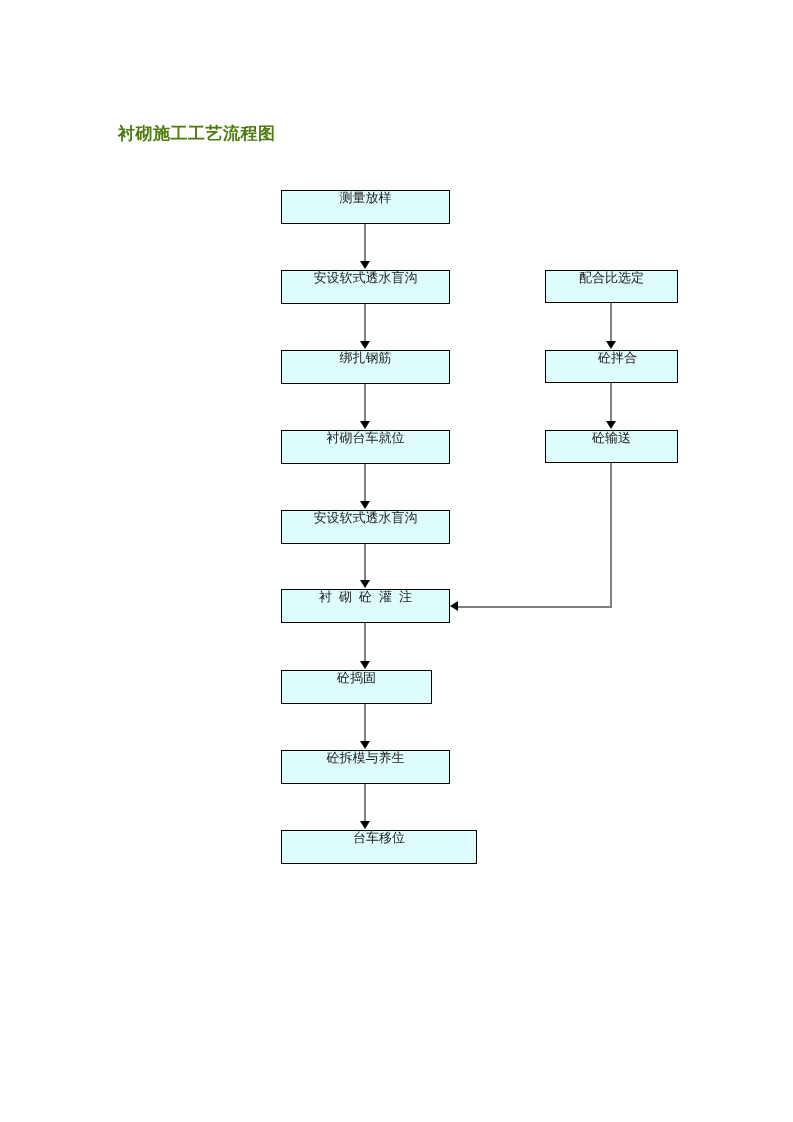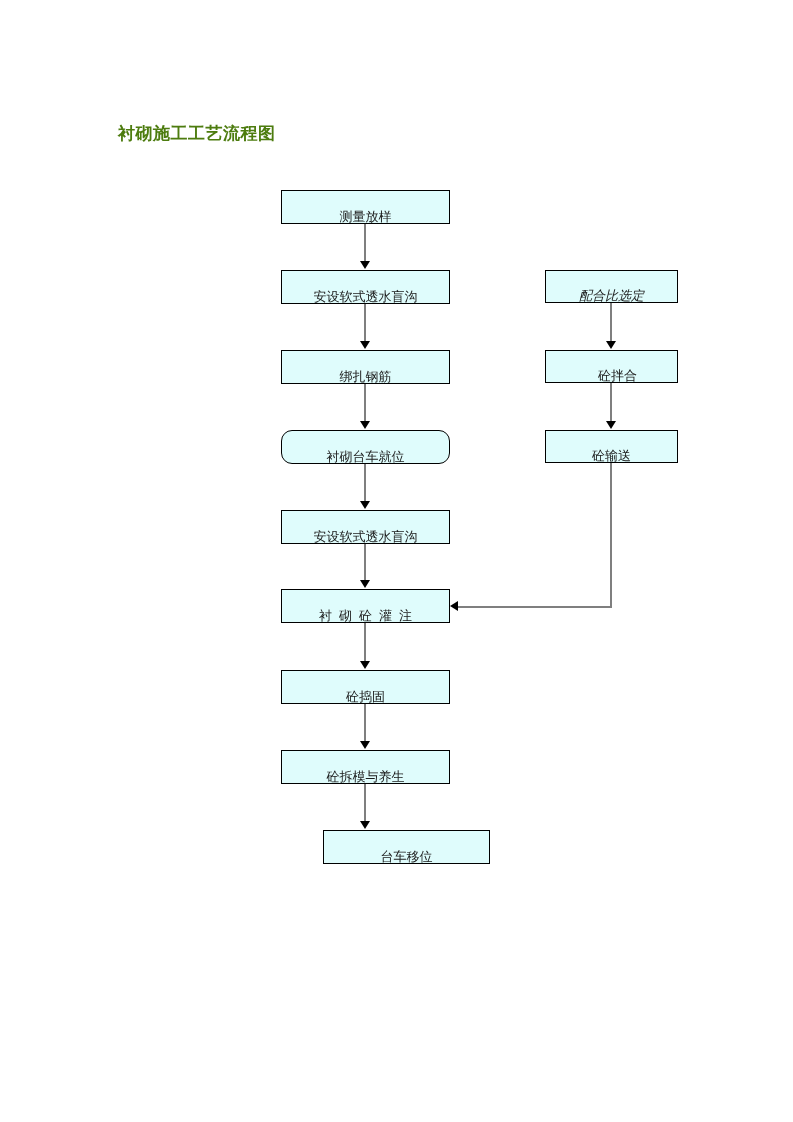--- a/index.html
+++ b/index.html
@@ -29,21 +29,21 @@
     color: #4d7c0f;
     white-space: nowrap;
     margin-top: 20px;
   }
   .node {
     position: absolute;
     box-sizing: border-box;
     background: #DFFCFC;
     border: 1px solid #000000;
     display: flex;
-    align-items: flex-end;
+    align-items: flex-start;
     justify-content: center;
     font-size: 13px;
     line-height: 1;
     color: #1a1a1a;
     white-space: nowrap;
   }
   .node .node-label {
     display: block;
   }
   .node.spaced .node-label {
@@ -90,45 +90,45 @@
   </div>
 
   <div class="node" style="left:281px; top:270px; width:169px; height:34px;">
     <span class="node-label">安设软式透水盲沟</span>
   </div>
 
   <div class="node" style="left:281px; top:350px; width:169px; height:34px;">
     <span class="node-label">绑扎钢筋</span>
   </div>
 
-  <div class="node" style="left:281px; top:430px; width:169px; height:34px;border-radius:11px;">
+  <div class="node" style="left:281px; top:430px; width:169px; height:34px;">
     <span class="node-label">衬砌台车就位</span>
   </div>
 
   <div class="node" style="left:281px; top:510px; width:169px; height:34px;">
     <span class="node-label">安设软式透水盲沟</span>
   </div>
 
   <div class="node spaced" style="left:281px; top:589px; width:169px; height:34px;">
     <span class="node-label">衬砌砼灌注</span>
   </div>
 
-  <div class="node" style="left:281px; top:670px; width:169px; height:34px;">
+  <div class="node" style="left:281px; top:670px; width:151px; height:34px;">
     <span class="node-label">砼捣固</span>
   </div>
 
   <div class="node" style="left:281px; top:750px; width:169px; height:34px;">
     <span class="node-label">砼拆模与养生</span>
   </div>
 
-  <div class="node" style="left:281px; top:830px; width:167px; height:34px;margin-left:42px;">
+  <div class="node" style="left:281px; top:830px; width:196px; height:34px;">
     <span class="node-label">台车移位</span>
   </div>
 
-  <div class="node" style="left:545px; top:270px; width:133px; height:33px;font-style:italic;">
+  <div class="node" style="left:545px; top:270px; width:133px; height:33px;">
     <span class="node-label">配合比选定</span>
   </div>
 
   <div class="node" style="left:545px; top:350px; width:133px; height:33px;padding-left:12px;">
     <span class="node-label">砼拌合</span>
   </div>
 
   <div class="node" style="left:545px; top:430px; width:133px; height:33px;">
     <span class="node-label">砼输送</span>
   </div>

